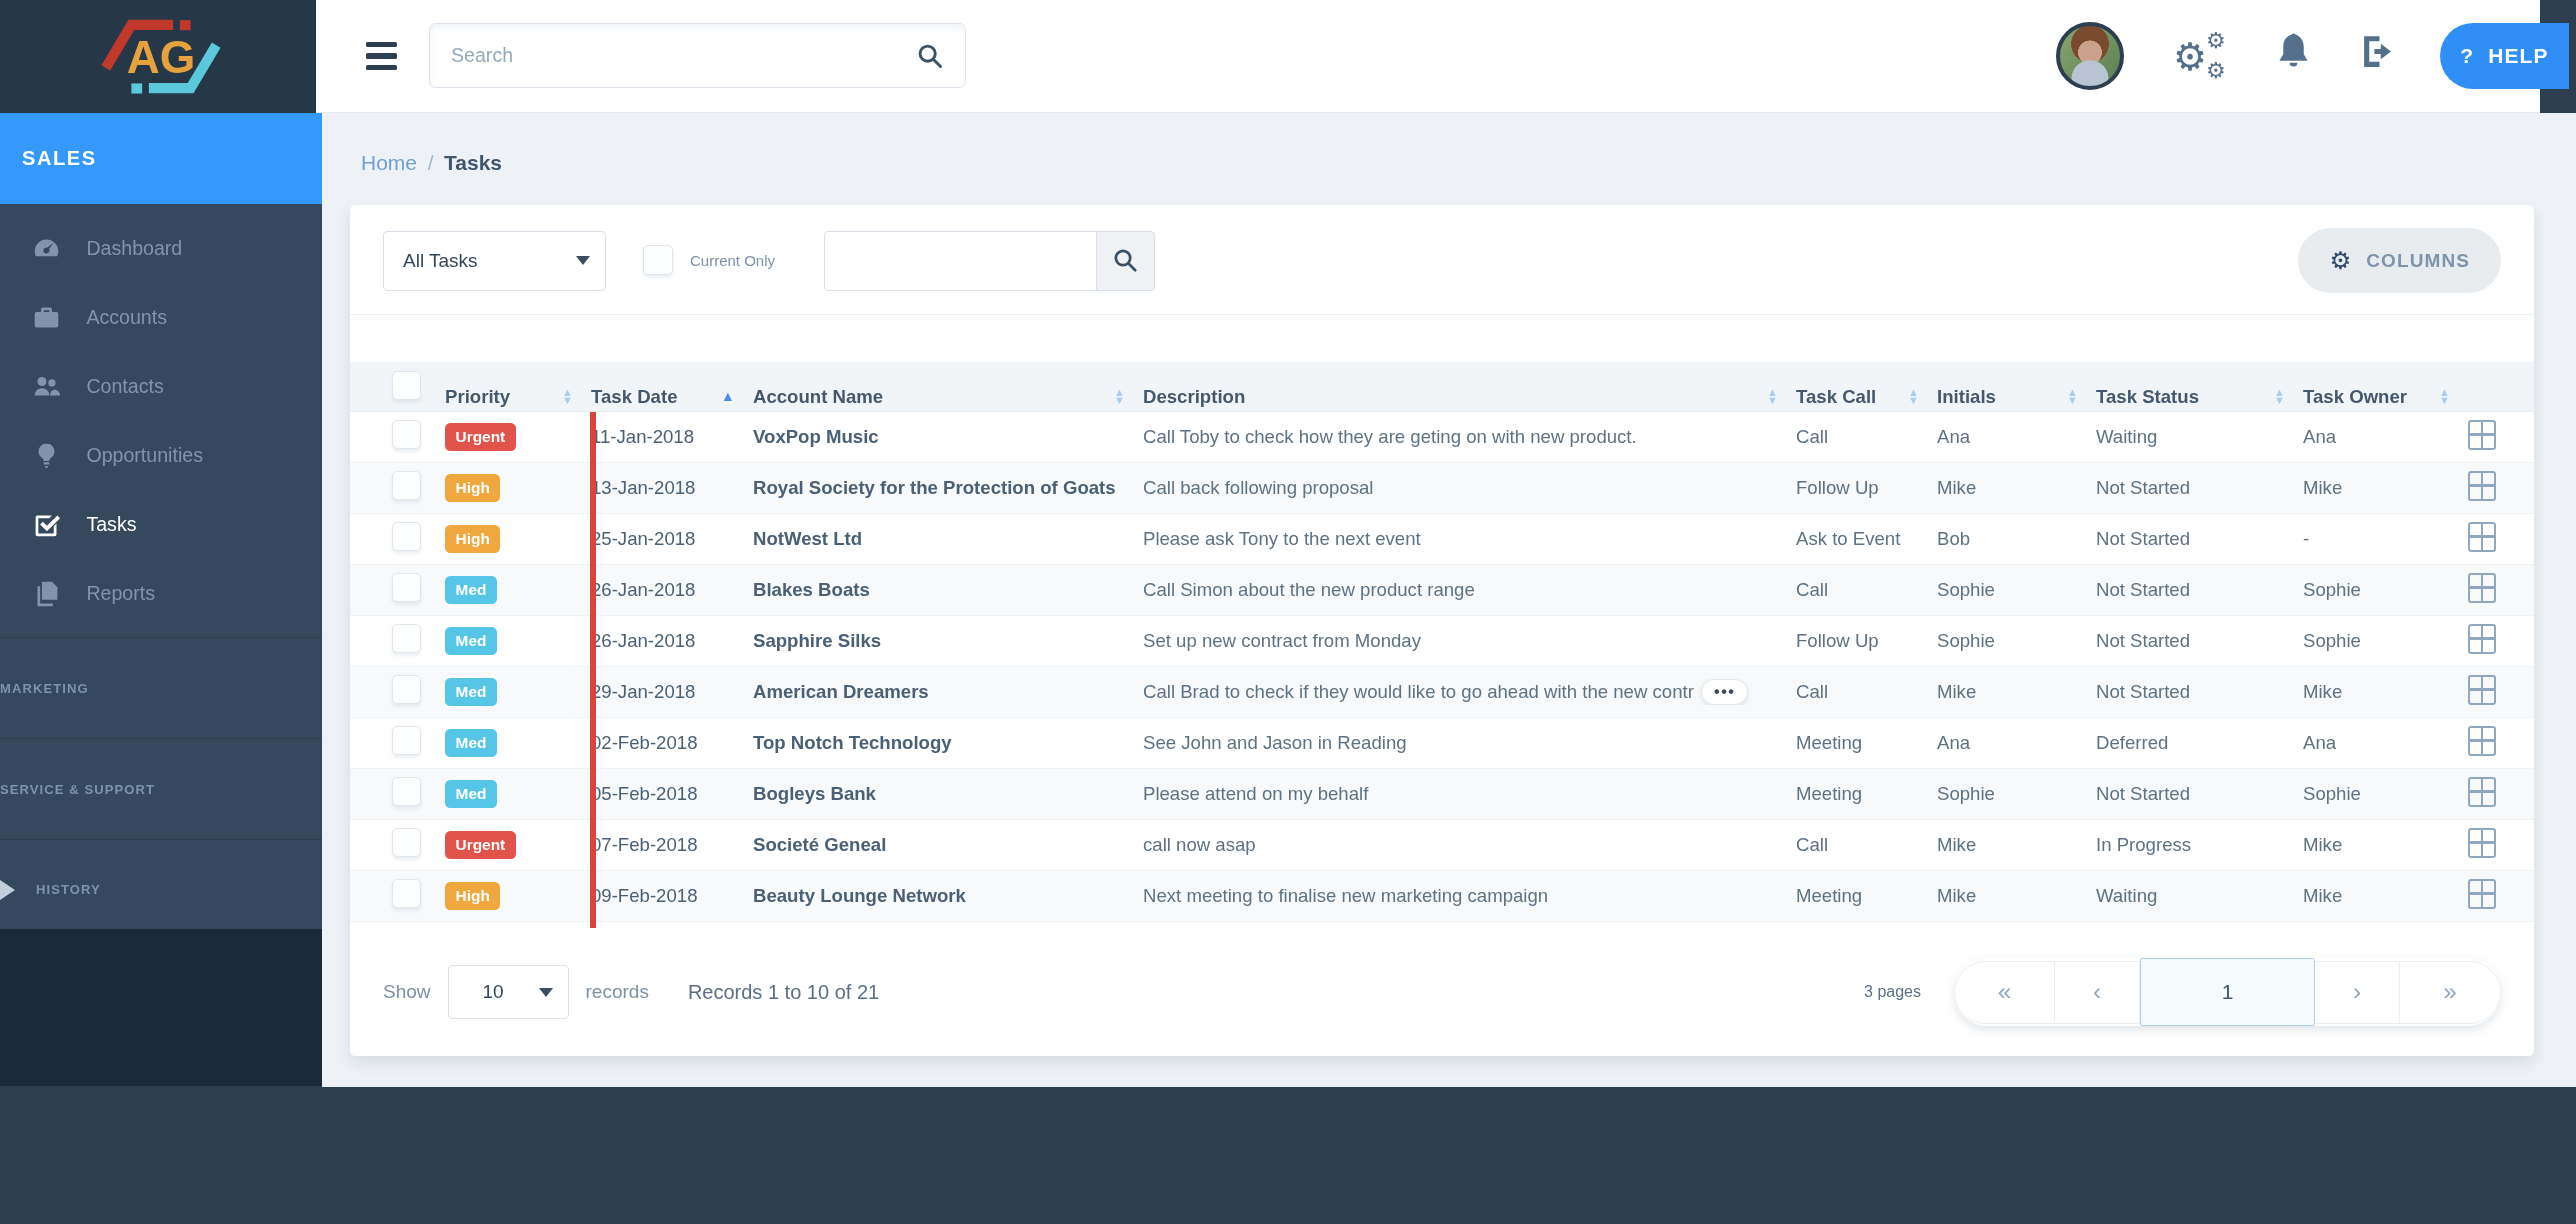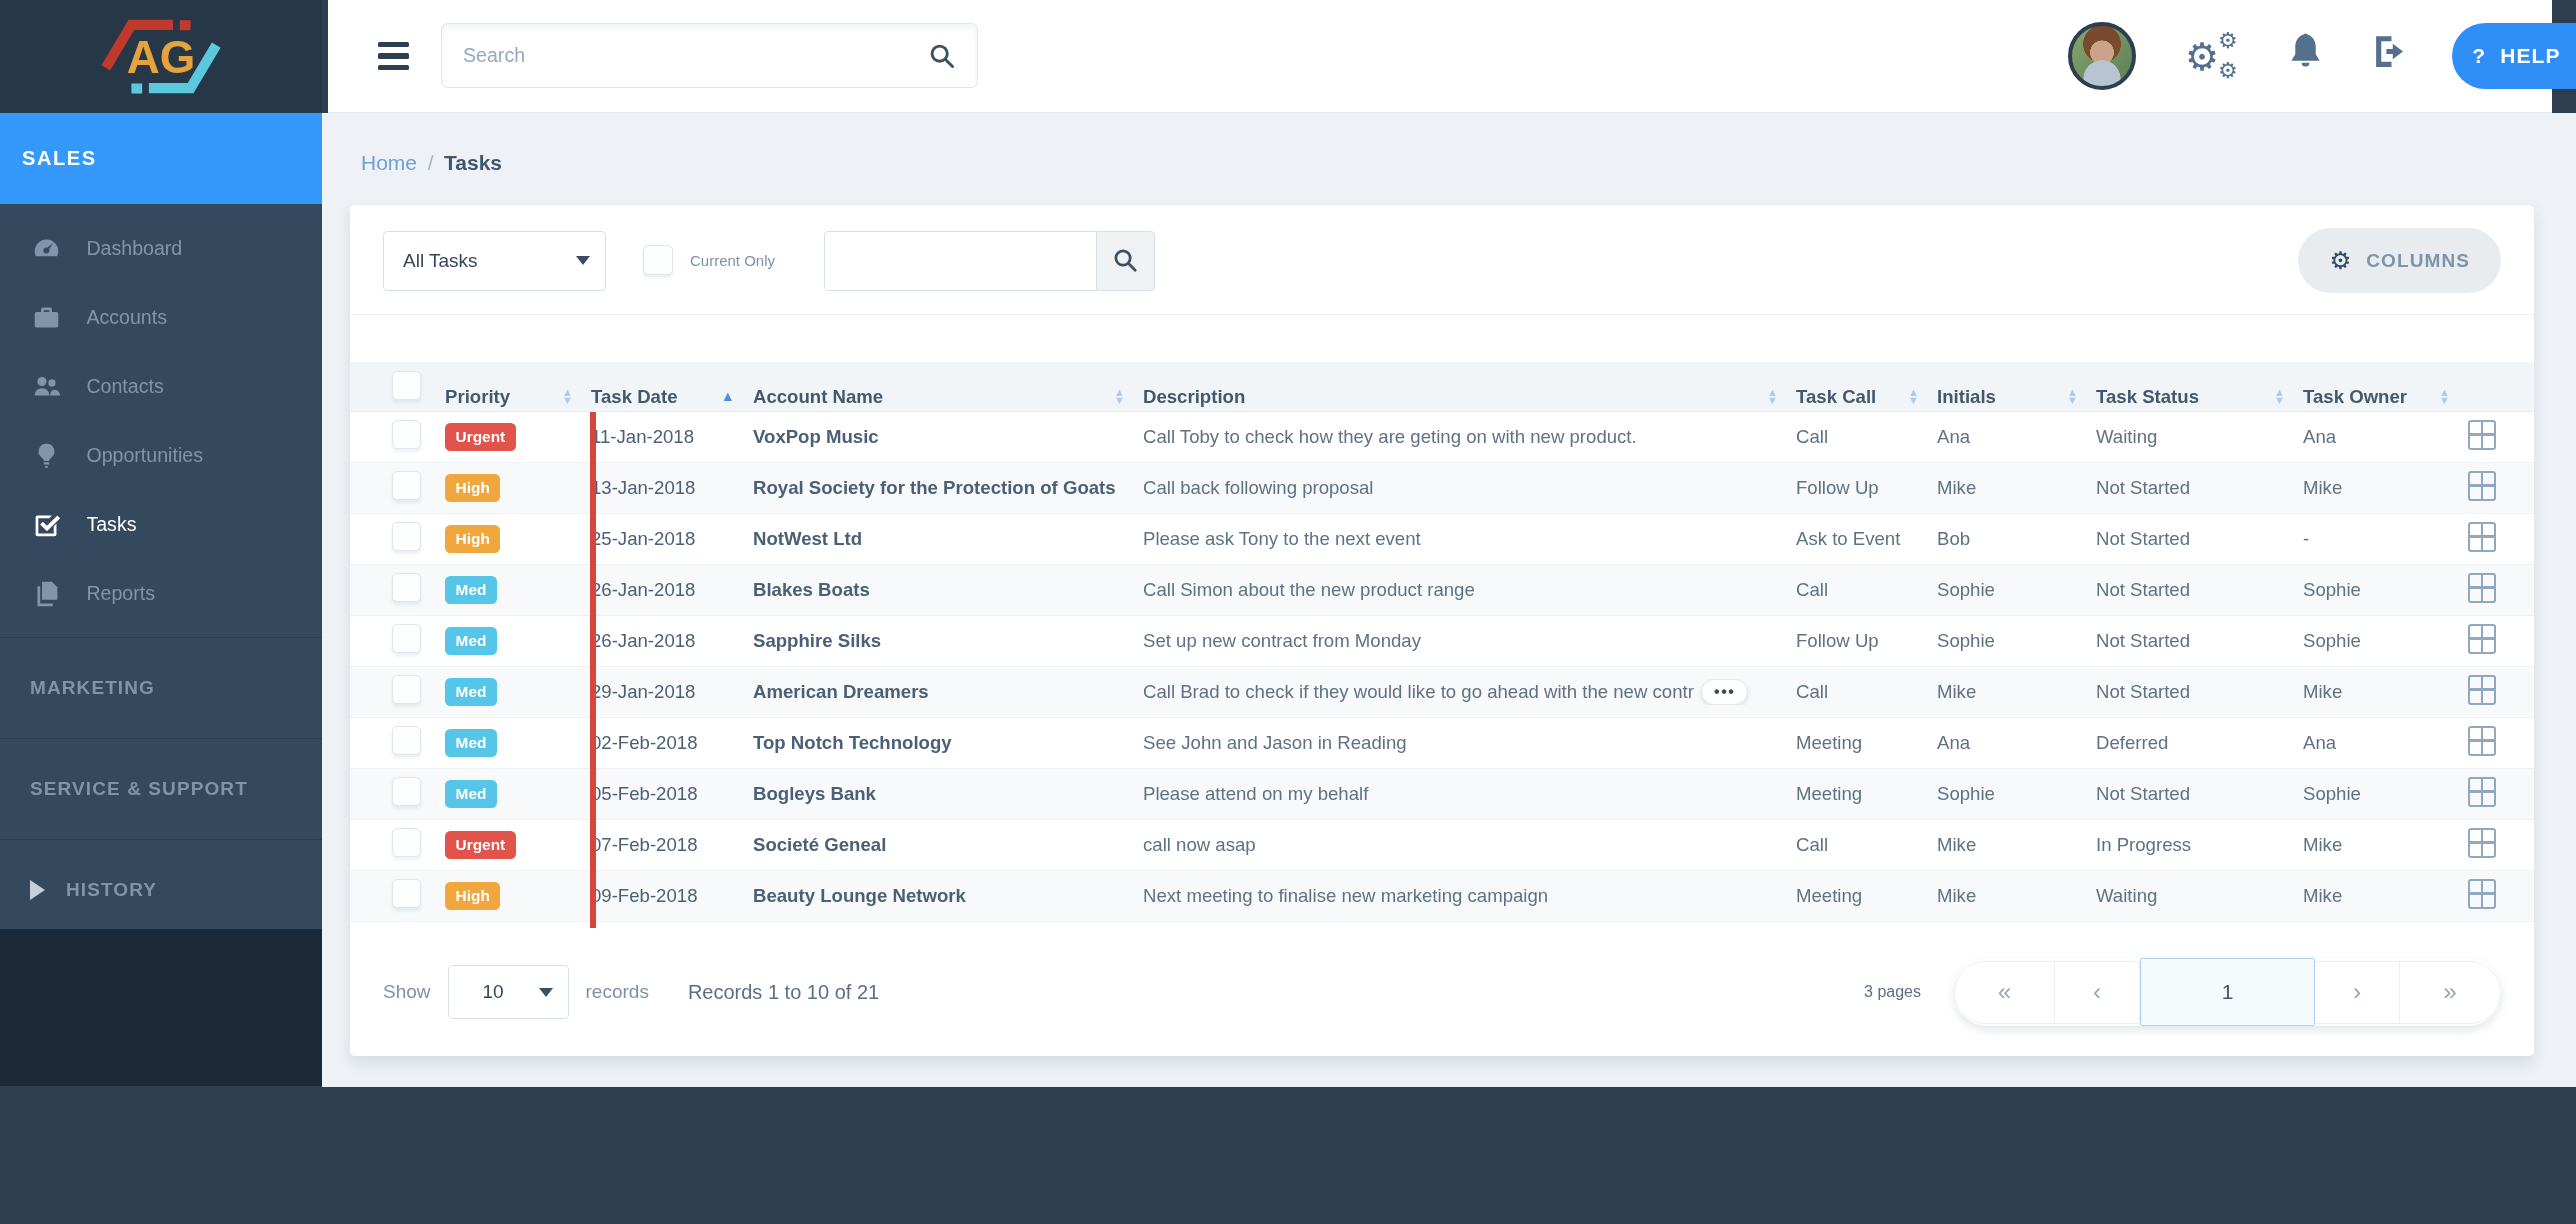--- a/index.html
+++ b/index.html
@@ -13,28 +13,28 @@
   .nav-sales { height:91px; background:#3598fb; color:#fff; display:flex; align-items:center;
                padding-left:22px; font-size:20px; font-weight:bold; letter-spacing:1.6px; cursor:pointer; }
   .nav-items { padding-top:9.6px; }
   .nav-item { height:69px; display:flex; align-items:center; padding-left:30px; gap:24.4px;
               color:#8095ab; font-size:19.6px; cursor:pointer; }
   .nav-item .nav-icon { width:32px; height:32px; display:flex; align-items:center; justify-content:center; }
   .nav-item .nav-icon svg { width:29px; height:29px; fill:currentColor; }
   .nav-item.active { color:#ffffff; }
   .nav-sections { margin-top:9.6px; }
   .nav-section { height:101px; border-top:1.1px solid #2c3d4f; display:flex; align-items:center;
-                 padding-left:30px; color:#7d94ab; font-size:19px; font-weight:bold; letter-spacing:1.1px; cursor:pointer; }
+                 color:#7d94ab; font-size:13px; font-weight:bold; letter-spacing:1.1px; cursor:pointer; }
   .nav-section.history { gap:21px; border-bottom:1.1px solid #2c3d4f; }
   .caret-right { width:0; height:0; border-top:10.6px solid transparent; border-bottom:10.6px solid transparent;
                  border-left:15px solid #c3cfdb; }
   .sidebar-bottom-dark { position:absolute; left:0; bottom:0; width:322px; height:157px; background:#1c2939; }
 
   
-  .topbar { position:absolute; left:328px; top:0; width:2224px; height:113px; background:#fff;
+  .topbar { position:absolute; left:316px; top:0; width:2224px; height:113px; background:#fff;
             border-bottom:1.1px solid #e7eaee; }
   .hamburger { position:absolute; left:50px; top:42px; width:31px; height:28px; display:flex;
                flex-direction:column; justify-content:space-between; cursor:pointer; }
   .hamburger span { display:block; height:5.3px; border-radius:1.6px; background:#2c3e50; }
   .search-wrap { position:absolute; left:113px; top:23.4px; width:537px; height:65px; background:#fff;
                  border:1.1px solid #dce5ee; border-radius:6.4px;
                  box-shadow: inset 0 4.2px 6.4px rgba(190,205,220,.22); display:flex; align-items:center; }
   .search-wrap input { flex:1; border:none; outline:none; background:transparent; font-size:19.6px;
                  color:#33475c; padding:0 21px; font-family:inherit; }
   .search-wrap input::placeholder { color:#95a9bd; }

